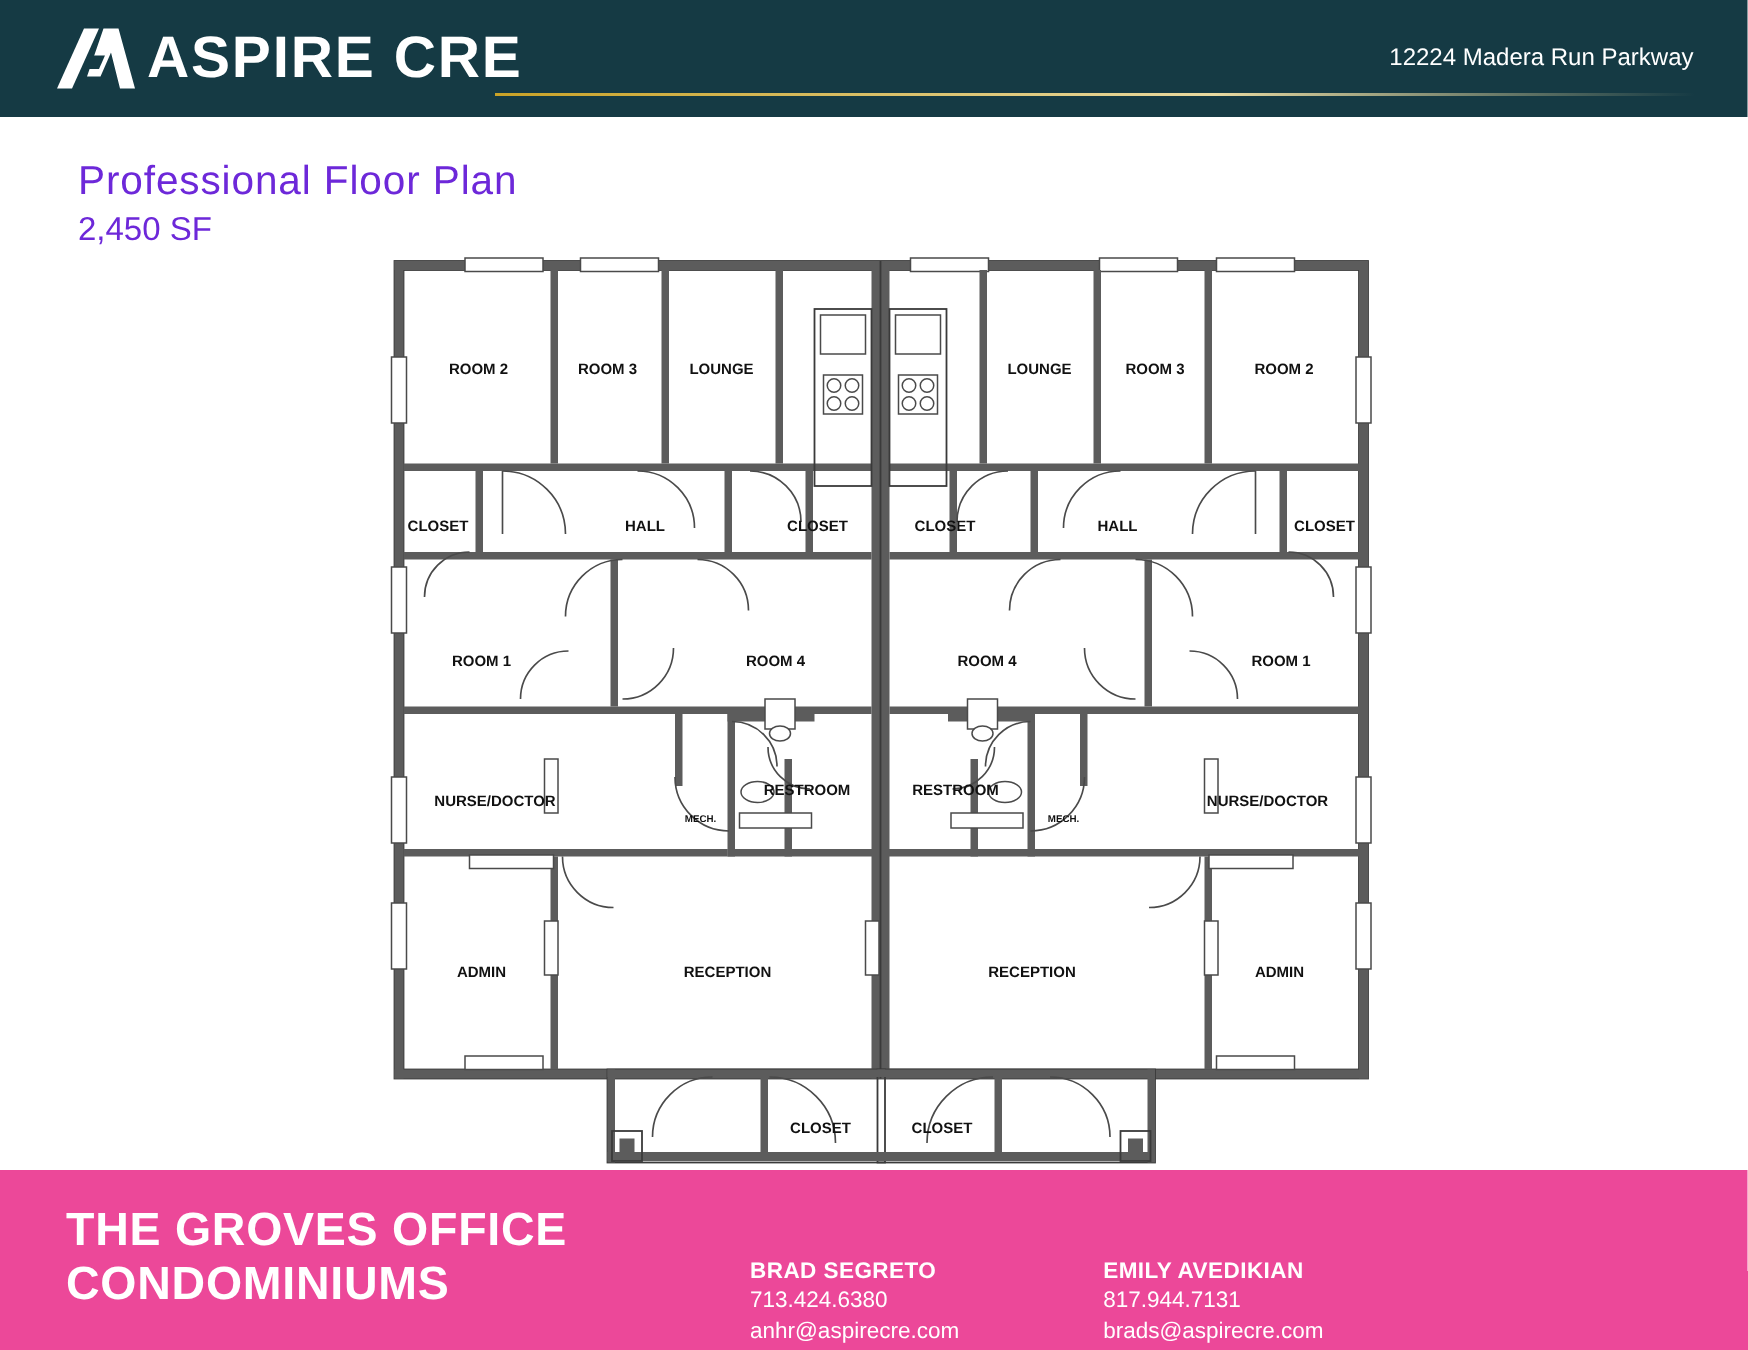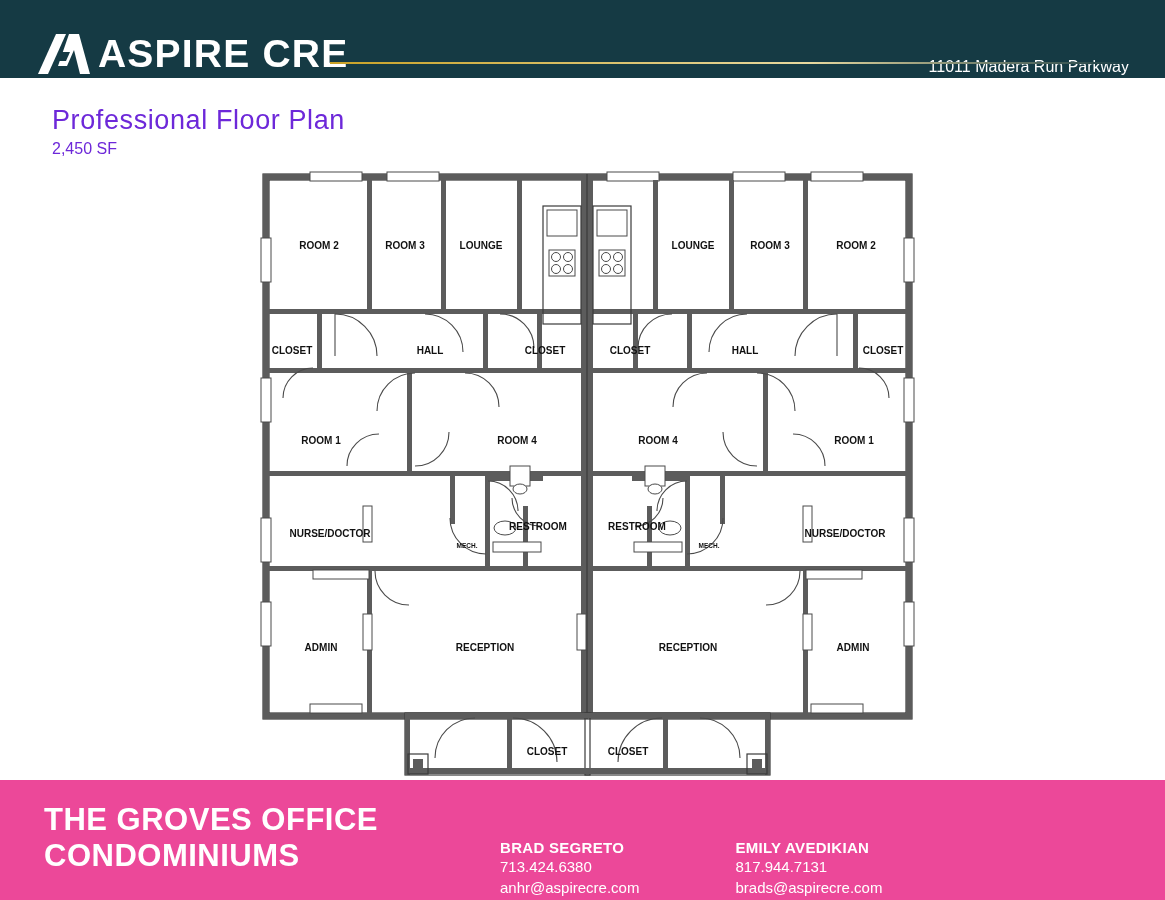--- a/index.html
+++ b/index.html
@@ -9,41 +9,41 @@
     background: #ffffff;
     overflow: hidden;
     position: relative;
   }
 
   
   .header {
     position: absolute; top: 0; left: 0;
     width: 1165px; height: 78px;
     background: #153a44;
-    display: flex; align-items: flex-end;
+    display: flex; align-items: center;
     justify-content: space-between;
   }
   .header-accent {
     position: absolute; left: 330px; top: 62px;
     width: 800px; height: 2px;
     background: linear-gradient(to right, #c9a227, #e8d9a0 60%, #153a44);
   }
   .brand { display: flex; align-items: center; padding-left: 36px; }
   .brand-mark { width: 56px; height: 48px; margin-right: 6px; }
   .brand-name {
     color: #ffffff; font-size: 39px; font-weight: bold;
     letter-spacing: 1.2px;
   }
   .addr { padding-right: 36px; text-align: right; color: #ffffff; }
   .addr div { font-size: 16px; line-height: 22px; }
 
   
   .title-block { position: absolute; top: 105px; left: 52px; color: #6d28d9; }
   .title-main { font-size: 27px; letter-spacing: 0.6px; font-weight: 400; }
-  .title-sub { font-size: 16px; margin-top: 4px; font-weight: 400; }
+  .title-sub { font-size: 22px; margin-top: 4px; font-weight: 400; }
 
   
   .plan-wrap { position: absolute; top: 166px; left: 255px; width: 665px; height: 610px; text-align: right; }
   .plan-svg { display: block; }
 
   
   .footer {
     position: absolute; left: 0; bottom: 0;
     width: 1165px; height: 120px;
     background: #ec4899;
@@ -67,21 +67,21 @@
       <svg width="56" height="48" viewBox="0 0 56 48">
         <path d="M20 4 L30 4 L12 44 L2 44 Z" fill="#ffffff"></path>
         <path d="M33 4 L43 4 L54 44 L44 44 L38 20 L31 36 L22 36 Z" fill="#ffffff"></path>
         <path d="M24 22 L34 22 L30 31 L20 31 Z" fill="#153a44"></path>
       </svg>
     </span>
     <span class="brand-name">ASPIRE CRE</span>
   </div>
   <div class="header-accent"></div>
   <div class="addr">
-    <div>11011 Madera Run Parkway</div>
+    <div>12224 Madera Run Parkway</div>
   </div>
 </div>
 
 <div class="title-block">
   <div class="title-main">Professional Floor Plan</div>
   <div class="title-sub">2,450 SF</div>
 </div>
 
 <div class="plan-wrap">
 <svg class="plan-svg" width="665" height="610" viewBox="0 0 665 610">

